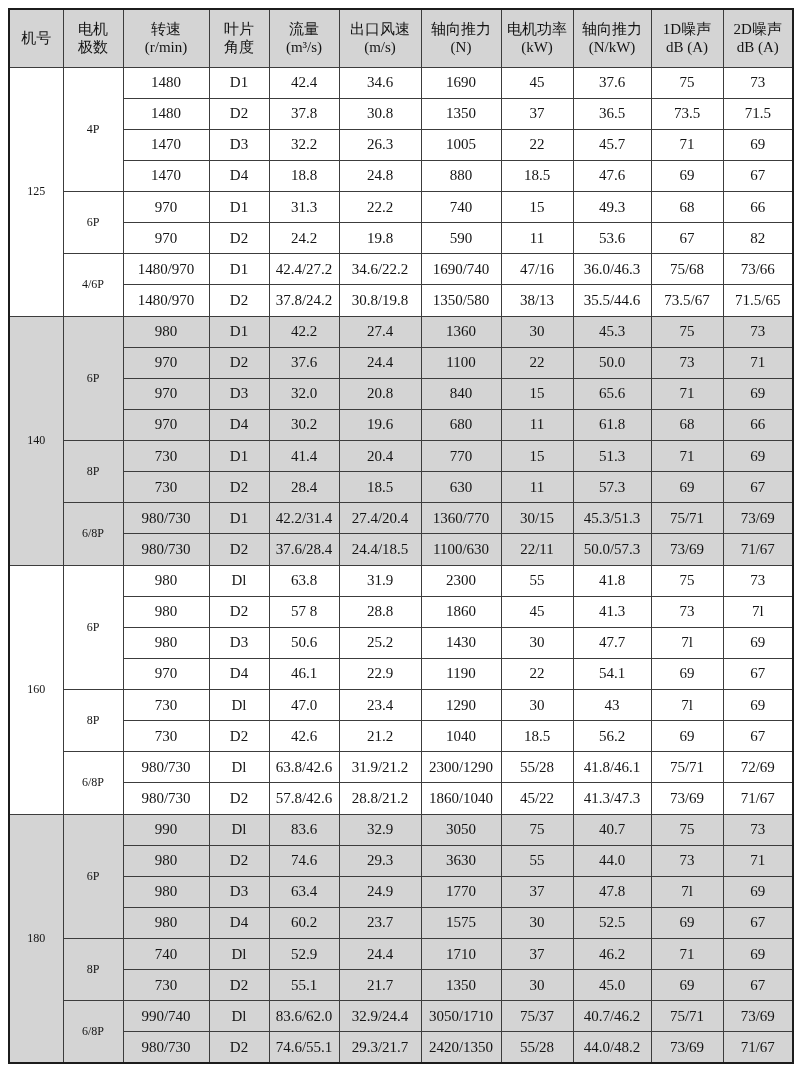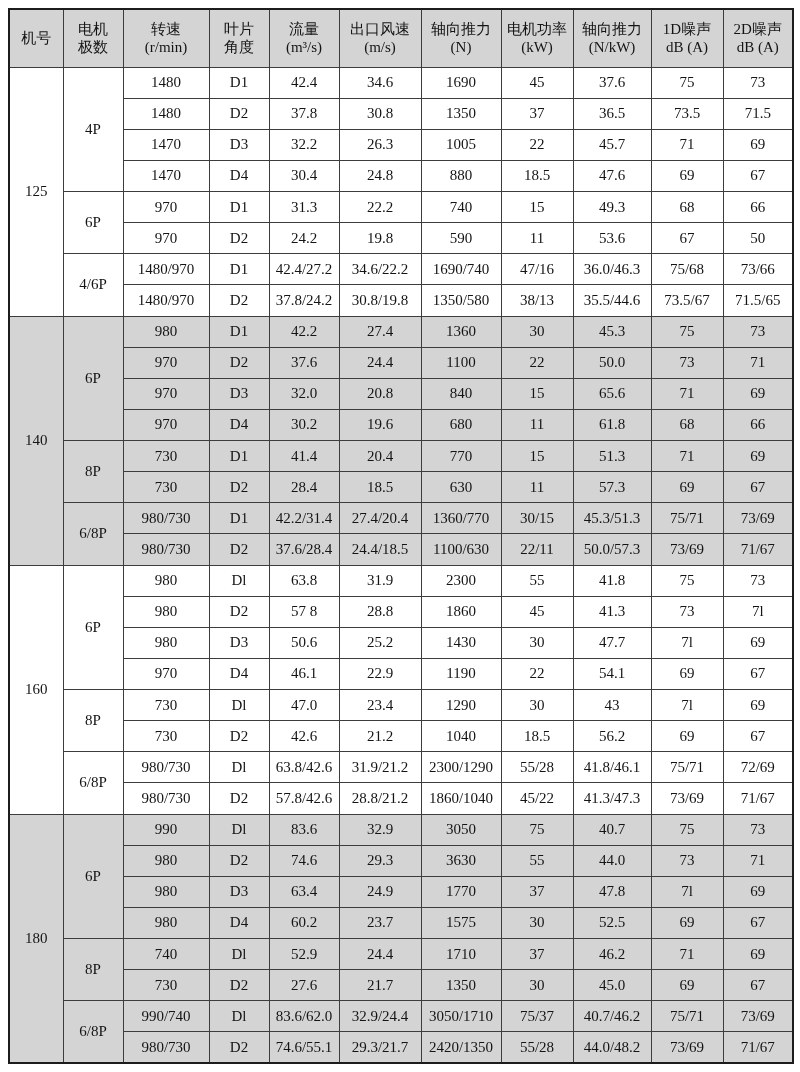--- a/index.html
+++ b/index.html
@@ -44,21 +44,21 @@
     height: 31px;
   }
   table.spec td {
     font-size: 15px;
     background: #ffffff;
   }
   table.spec tr.shaded td {
     background: #d4d4d4;
   }
   table.spec td.machine, table.spec td.poles {
-    font-size: 15px;
+    font-size: 12px;
   }
 </style>
 </head>
 <body>
 
 <div class="page">
   <table class="spec">
     <colgroup>
         <col style="width: 54px;">
         <col style="width: 60px;">
@@ -151,21 +151,21 @@
           <td>26.3</td>
           <td>1005</td>
           <td>22</td>
           <td>45.7</td>
           <td>71</td>
           <td>69</td>
         </tr>
         <tr>
           <td>1470</td>
           <td>D4</td>
-          <td>30.4</td>
+          <td>18.8</td>
           <td>24.8</td>
           <td>880</td>
           <td>18.5</td>
           <td>47.6</td>
           <td>69</td>
           <td>67</td>
         </tr>
         <tr>
           <td rowspan="2" class="poles">6P</td>
           <td>970</td>
@@ -180,21 +180,21 @@
         </tr>
         <tr>
           <td>970</td>
           <td>D2</td>
           <td>24.2</td>
           <td>19.8</td>
           <td>590</td>
           <td>11</td>
           <td>53.6</td>
           <td>67</td>
-          <td>50</td>
+          <td>82</td>
         </tr>
         <tr>
           <td rowspan="2" class="poles">4/6P</td>
           <td>1480/970</td>
           <td>D1</td>
           <td>42.4/27.2</td>
           <td>34.6/22.2</td>
           <td>1690/740</td>
           <td>47/16</td>
           <td>36.0/46.3</td>
@@ -450,21 +450,21 @@
           <td>24.4</td>
           <td>1710</td>
           <td>37</td>
           <td>46.2</td>
           <td>71</td>
           <td>69</td>
         </tr>
         <tr class="shaded">
           <td>730</td>
           <td>D2</td>
-          <td>27.6</td>
+          <td>55.1</td>
           <td>21.7</td>
           <td>1350</td>
           <td>30</td>
           <td>45.0</td>
           <td>69</td>
           <td>67</td>
         </tr>
         <tr class="shaded">
           <td rowspan="2" class="poles">6/8P</td>
           <td>990/740</td>

